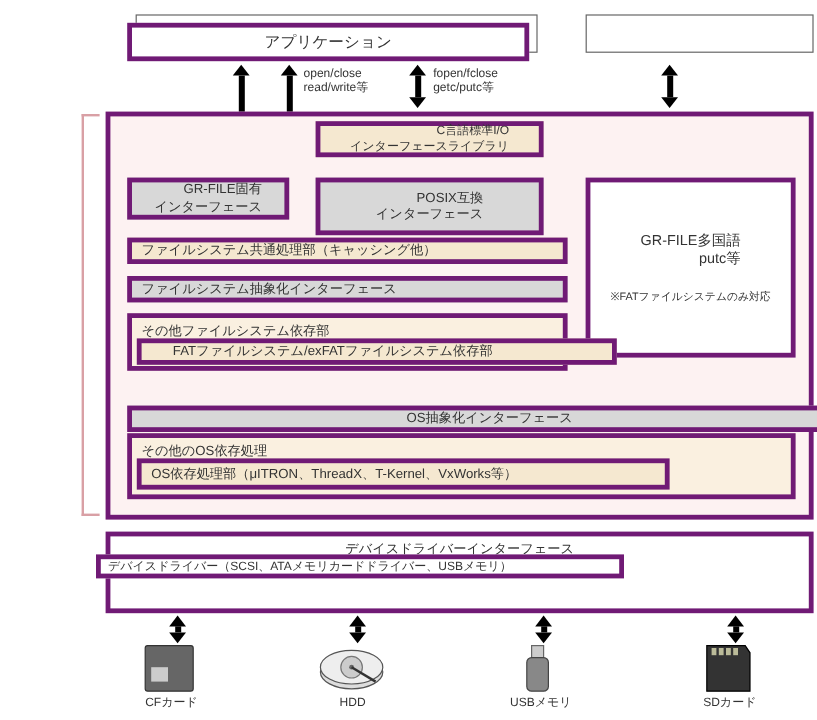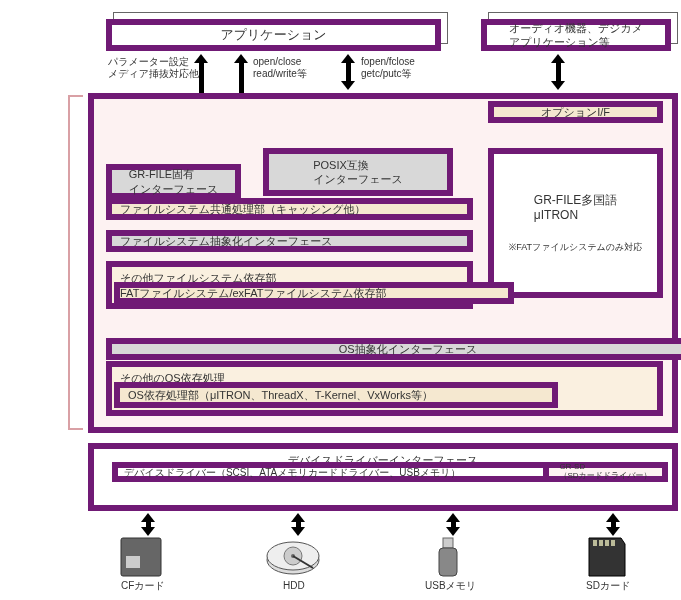--- a/index.html
+++ b/index.html
@@ -1,18 +1,18 @@
 <!DOCTYPE html>
 <html><head>
 <meta charset="utf-8">
 <style>
 *{margin:0;padding:0;box-sizing:border-box;font-family:"Hiragino Sans","Meiryo",sans-serif}
 body{background:#fff;font-size:11px;color:#333;padding:8px}
 .diagram{position:relative;width:665px;height:584px}
-.box{position:absolute;border:6px solid #701a75;background:#fff;display:flex;align-items:center;justify-content:center;text-align:left;line-height:1.3}
+.box{position:absolute;border:4px solid #701a75;background:#fff;display:flex;align-items:center;justify-content:center;text-align:right;line-height:1.3}
 .stk{position:absolute;border:1px solid #666;background:#fff}
 .pink{background:#fdf2f2}
 .tan{background:#f5e8d0}
 .gray{background:#d8d8d8}
 .ltan{background:#faf0e0}
 .label{position:absolute;font-size:10px;line-height:1.2}
 .arr{position:absolute;display:flex;flex-direction:column;align-items:center}
 .arr::before{content:"";width:0;height:0;border-left:7px solid transparent;border-right:7px solid transparent;border-bottom:9px solid #000}
 .arr::after{content:"";width:0;height:0;border-left:7px solid transparent;border-right:7px solid transparent;border-top:9px solid #000}
 .arr .sh{width:5px;background:#000}
@@ -22,25 +22,21 @@
 </style>
 </head>
 <body>
 
 <div class="diagram">
 
   <div class="stk" style="left:105px;top:4px;width:335px;height:32px"></div>
   <div class="box" style="left:98px;top:11px;width:335px;height:32px;font-size:13px">アプリケーション</div>
 
   <div class="stk" style="left:480px;top:4px;width:190px;height:32px"></div>
-  <div class="box" style="left:473px;top:11px;width:190px;height:32px;white-space:pre-line;font-size:11px">オーディオ機器、デジカメ
-アプリケーション等</div>
 
-  <div class="label" style="left:100px;top:48px;white-space:pre-line">パラメーター設定
-メディア挿抜対応他</div>
   <div class="label" style="left:245px;top:48px;white-space:pre-line">open/close
 read/write等</div>
   <div class="label" style="left:353px;top:48px;white-space:pre-line">fopen/fclose
 getc/putc等</div>
 
   <div class="arr" style="left:186px;top:46px">
       <div class="sh" style="height:68px"></div>
     </div>
   <div class="arr" style="left:226px;top:46px">
       <div class="sh" style="height:68px"></div>
@@ -55,57 +51,56 @@
       <div class="sh" style="height:18px"></div>
     </div>
   <div class="arr" style="left:543px;top:116px">
       <div class="sh" style="height:0"></div>
     </div>
 
   <div class="box pink" style="left:80px;top:85px;width:590px;height:340px;justify-content:flex-start;align-items:flex-start"></div>
 
   <div class="brk"></div>
 
+  <div class="box tan" style="left:255px;top:93px;width:190px;height:30px;white-space:pre-line;font-size:10px">C言語標準I/O
+インターフェースライブラリ</div>
 
-  <div class="box tan" style="left:480px;top:93px;width:175px;height:22px">オプションI/F</div>
 
-  <div class="box gray" style="left:98px;top:156px;width:135px;height:35px;white-space:pre-line">GR-FILE固有
+  <div class="box gray" style="left:98px;top:140px;width:135px;height:35px;white-space:pre-line">GR-FILE固有
 インターフェース</div>
 
   <div class="box gray" style="left:255px;top:140px;width:190px;height:48px;white-space:pre-line">POSIX互換
 インターフェース</div>
 
   <div class="box" style="left:480px;top:140px;width:175px;height:150px;flex-direction:column">
     <div style="white-space:pre-line;margin-bottom:18px;font-size:12px">GR-FILE多国語
-μITRON</div>
+putc等</div>
     <div style="font-size:9px">※FATファイルシステムのみ対応</div>
   </div>
 
   <div class="box tan" style="left:98px;top:190px;width:367px;height:22px;justify-content:flex-start;padding-left:8px">ファイルシステム共通処理部（キャッシング他）</div>
 
   <div class="box gray" style="left:98px;top:222px;width:367px;height:22px;justify-content:flex-start;padding-left:8px">ファイルシステム抽象化インターフェース</div>
 
   <div class="box ltan" style="left:98px;top:253px;width:367px;height:48px;flex-direction:column;justify-content:flex-start;align-items:flex-start;padding:4px 8px">
     <div>その他ファイルシステム依存部</div>
   </div>
-  <div class="box tan" style="left:106px;top:274px;width:400px;height:22px;justify-content:flex-start;padding-left:0">FATファイルシステム/exFATファイルシステム依存部</div>
+  <div class="box tan" style="left:106px;top:274px;width:400px;height:22px;justify-content:flex-start;padding-left:26px">FATファイルシステム/exFATファイルシステム依存部</div>
 
   <div class="box gray" style="left:98px;top:330px;width:604px;height:22px">OS抽象化インターフェース</div>
 
   <div class="box ltan" style="left:98px;top:353px;width:557px;height:55px;flex-direction:column;justify-content:flex-start;align-items:flex-start;padding:4px 8px">
     <div>その他のOS依存処理</div>
   </div>
   <div class="box tan" style="left:106px;top:374px;width:444px;height:26px;justify-content:flex-start;padding-left:8px">OS依存処理部（μITRON、ThreadX、T-Kernel、VxWorks等）</div>
 
   <div class="box" style="left:80px;top:435px;width:590px;height:68px;flex-direction:column;justify-content:flex-start;padding-top:4px">
     <div>デバイスドライバーインターフェース</div>
   </div>
-  <div class="box" style="left:104px;top:454px;width:440px;height:20px;justify-content:flex-start;padding-left:6px;font-size:10px">デバイスドライバー（SCSI、ATAメモリカードドライバー、USBメモリ）</div>
-  <div class="box pink" style="left:535px;top:454px;width:125px;height:20px;white-space:pre-line;font-size:8px;line-height:1.1">GR-SD
-（SDカードドライバー）</div>
+  <div class="box" style="left:72px;top:454px;width:440px;height:20px;justify-content:flex-start;padding-left:6px;font-size:10px">デバイスドライバー（SCSI、ATAメモリカードドライバー、USBメモリ）</div>
 
   <div class="arr" style="left:133px;top:505px">
       <div class="sh" style="height:5px"></div>
     </div>
   <div class="arr" style="left:283px;top:505px">
       <div class="sh" style="height:5px"></div>
     </div>
   <div class="arr" style="left:438px;top:505px">
       <div class="sh" style="height:5px"></div>
     </div>

